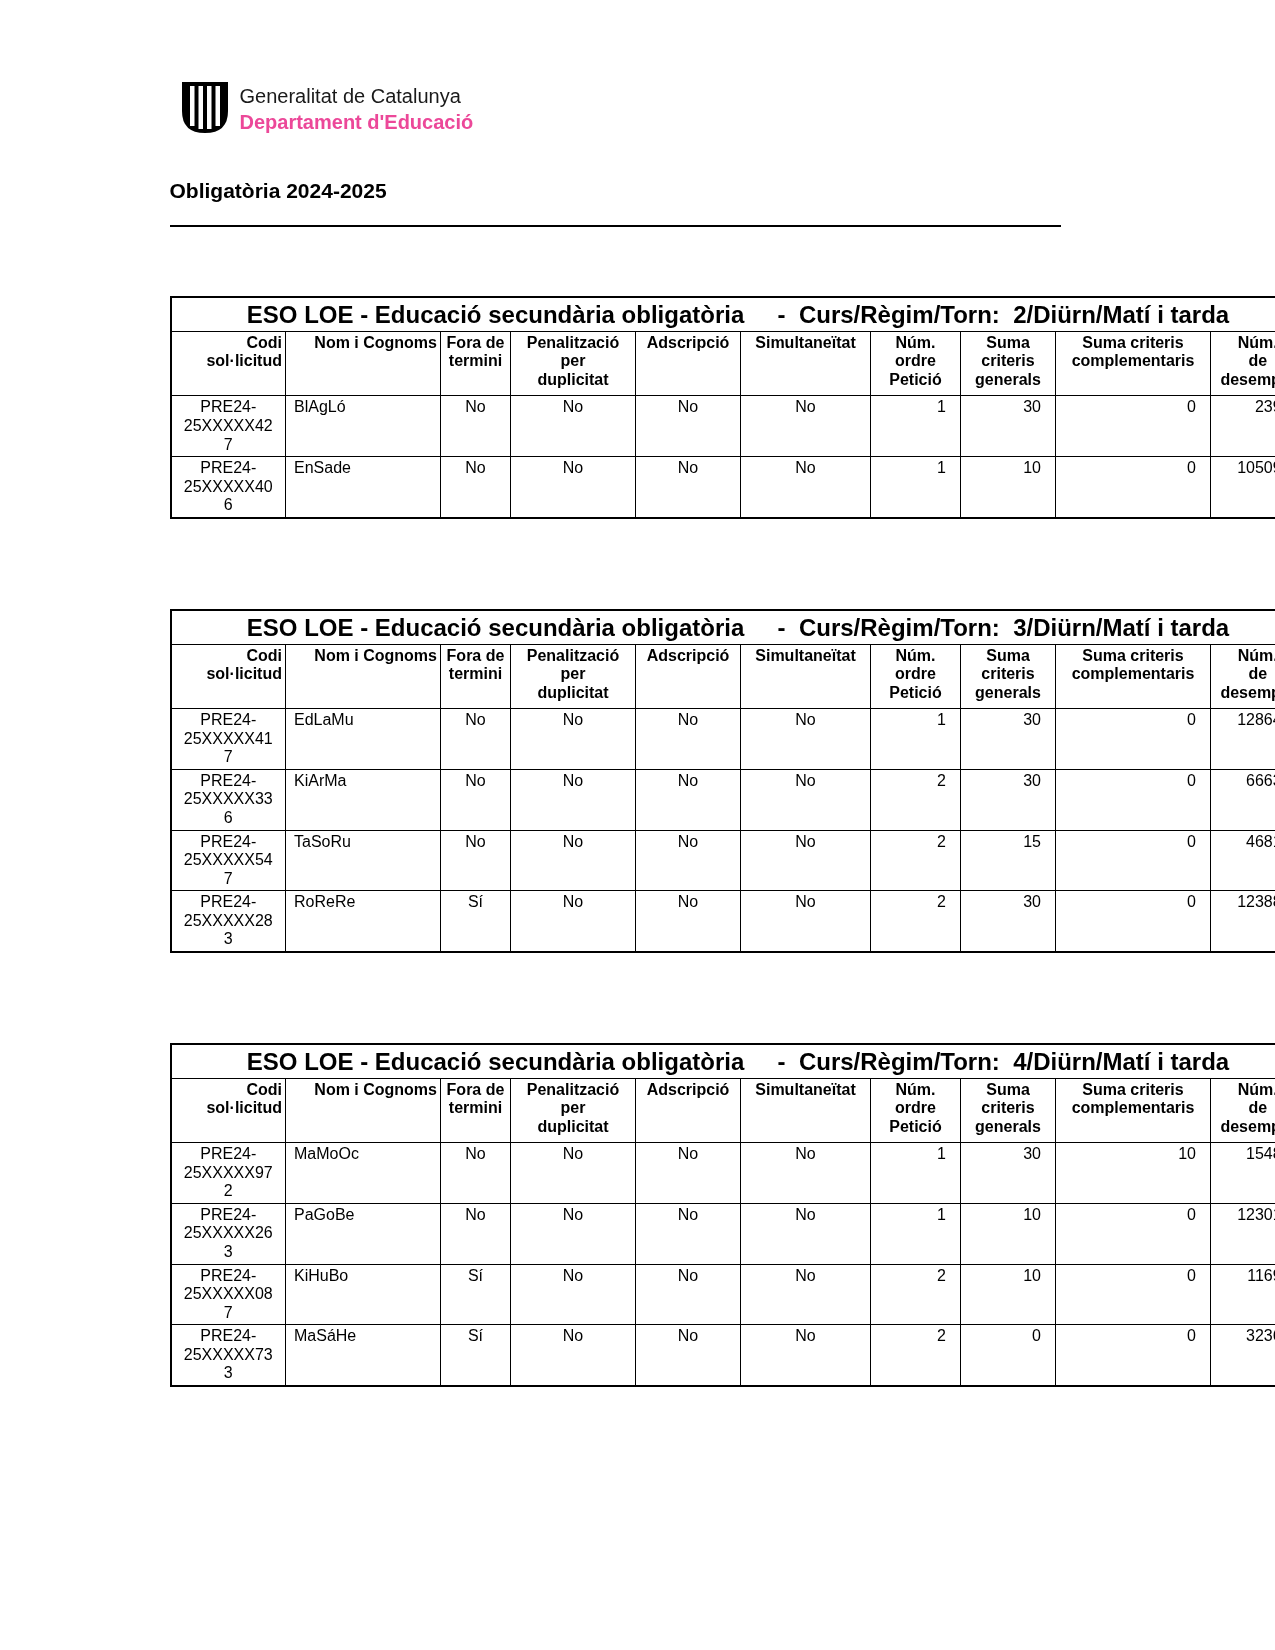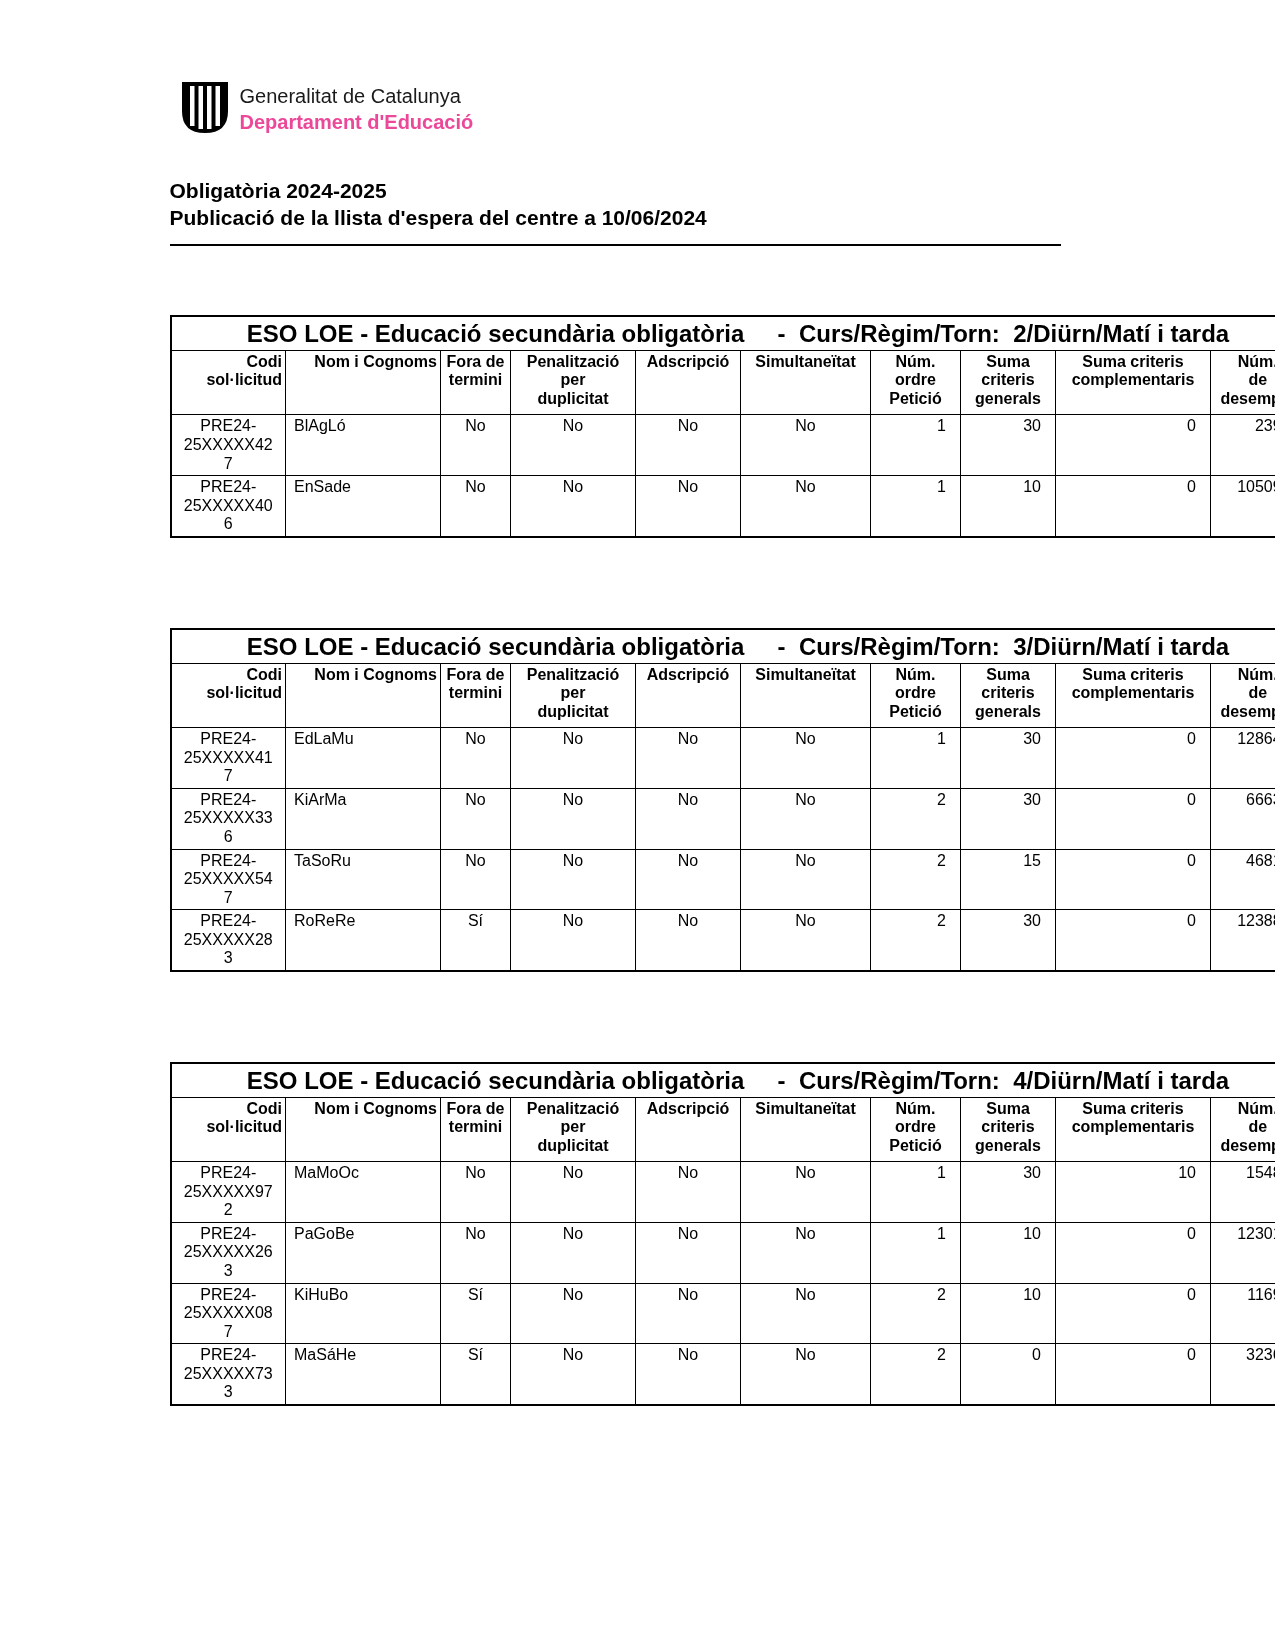--- a/index.html
+++ b/index.html
@@ -56,21 +56,21 @@
     left: 593px;
     font-size: 19px;
     line-height: 26px;
   }
 
   
   .doc-title {
     margin-top: 8px;
     margin-right: 35px;
     border-bottom: 2px solid #000000;
-    padding-bottom: 13px;
+    padding-bottom: 21px;
   }
   .title-line {
     font-size: 21px;
     line-height: 27px;
     font-weight: bold;
   }
 
   
   .tables {
     margin-top: 69px;
@@ -156,21 +156,20 @@
       </span>
       <div class="org-text">
         <div class="org-line1">Generalitat de Catalunya</div>
         <div class="org-line2">Departament d'Educació</div>
       </div>
     </div>
   </div>
 
   <div class="doc-title">
     <div class="title-line">Obligatòria 2024-2025</div>
-    <div class="title-line">Publicació de la llista d'espera del centre a 10/06/2024</div>
   </div>
 
   <div class="tables">
   <div class="table-block">
     <table class="wait-table">
       <colgroup>
         <col class="c0">
             <col class="c1">
             <col class="c2">
             <col class="c3">

